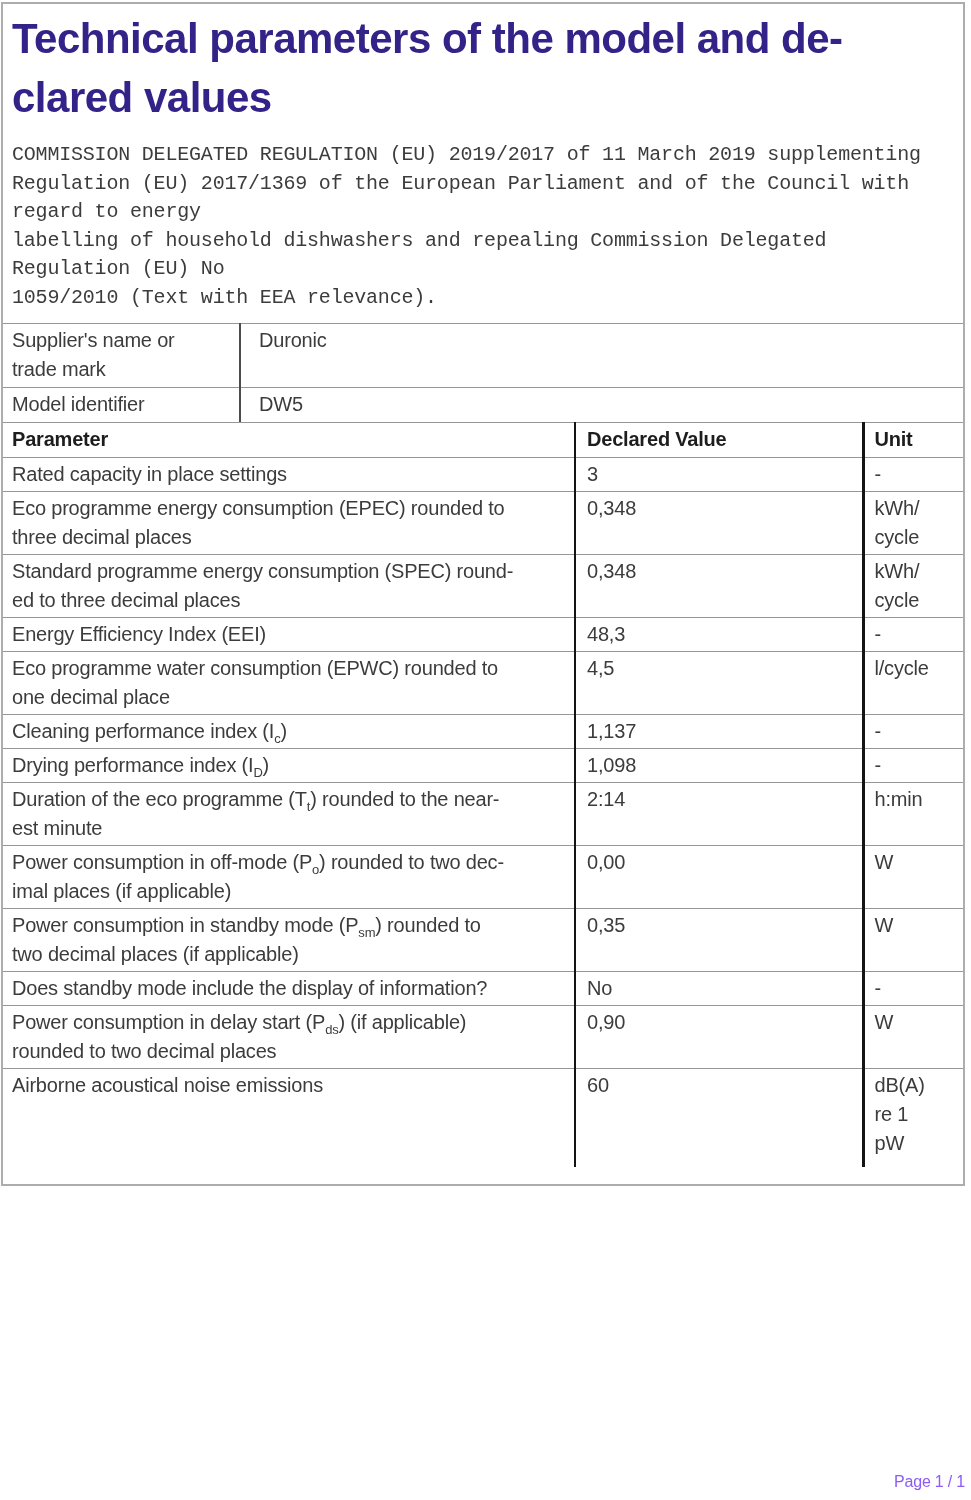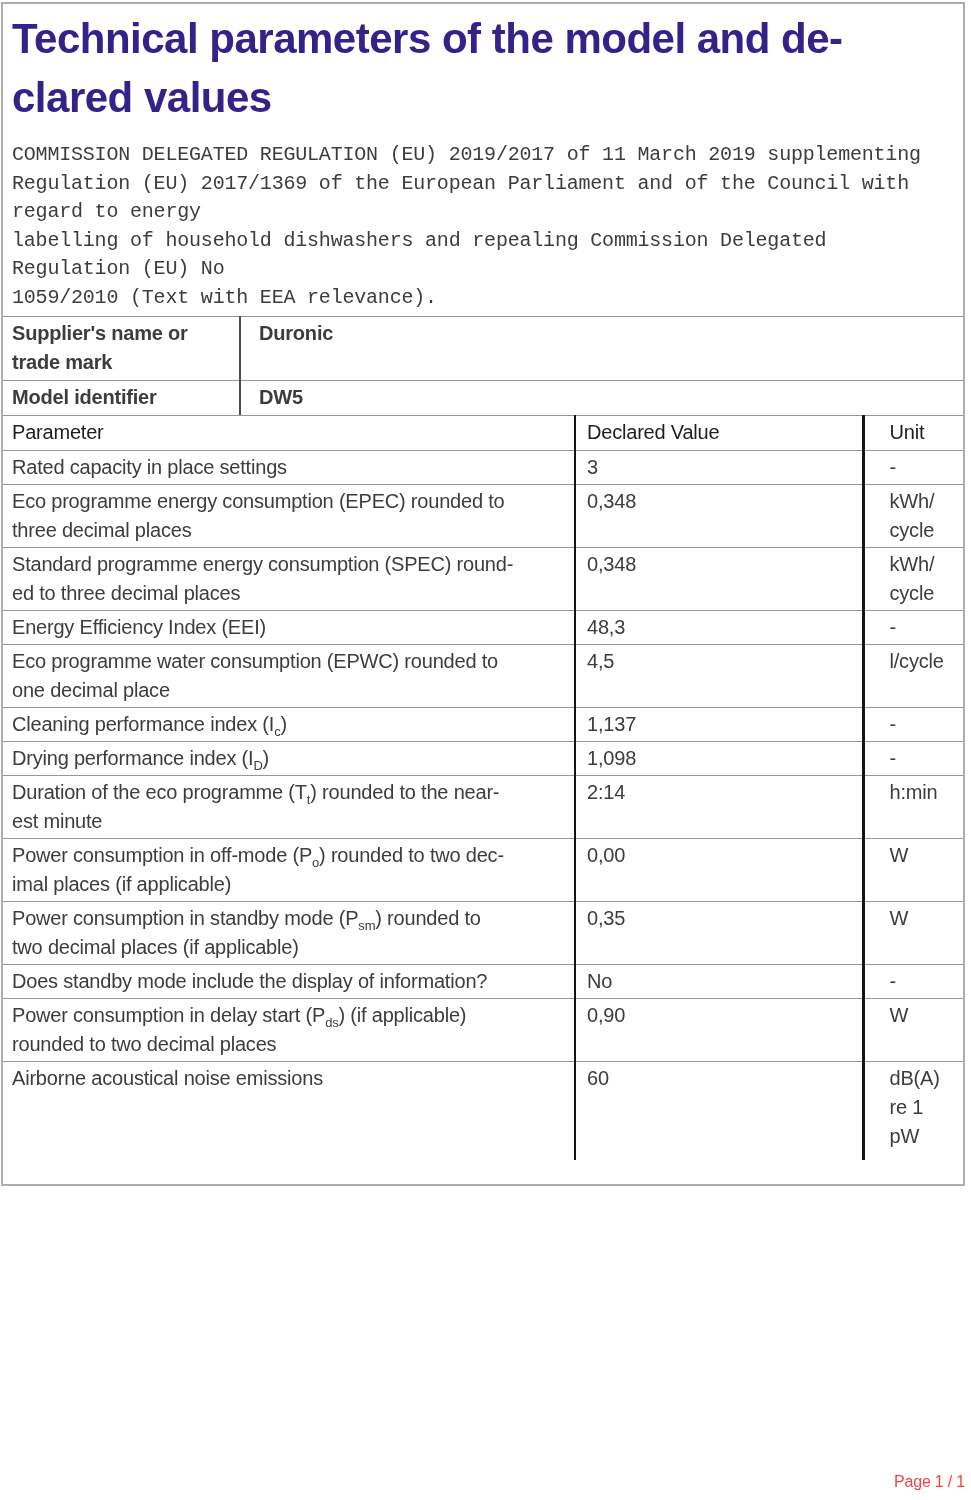--- a/index.html
+++ b/index.html
@@ -45,54 +45,54 @@
   td, th {
     vertical-align: top;
     font-size: 20px;
     line-height: 29px;
     letter-spacing: -0.2px;
     text-align: left;
     white-space: pre-line;
     overflow: hidden;
   }
   
-  .supplier-table { margin-top: 4px; font-weight: bold; }
+  .supplier-table { margin-top: 11px; }
   .supplier-table td {
     border-top: 1px solid var(--c-border_light, #979797);
     padding: 2px 8px 3px 9px;
     color: var(--c-text, #3c3c3c);
   }
   .supplier-table .label-col { width: 237px; border-right: 2px solid #4c4c4c; }
   .supplier-table .value-cell { padding-left: 18px; }
   
   .params-table th {
     border-top: 1px solid var(--c-border_light, #979797);
     padding: 2px 8px 3px 9px;
-    font-weight: normal;
+    font-weight: bold;
     color: var(--c-heading_text, #1d1d1d);
   }
   .params-table td {
     border-top: 1px solid var(--c-border_light, #979797);
     padding: 2px 8px 2px 9px;
     color: var(--c-text, #3c3c3c);
   }
   .params-table .col-param    { width: 572px; }
   .params-table .col-value    { width: 288px; }
   .params-table th:first-child, .params-table td:first-child { border-right: 2px solid var(--c-border_dark, #141414); }
   .params-table th:nth-child(2), .params-table td:nth-child(2) { border-right: 3px solid var(--c-border_dark, #141414); padding-left: 11px; }
-  .params-table th:nth-child(3), .params-table td:nth-child(3) { padding-left: 25px; margin-top: 28px; }
+  .params-table th:nth-child(3), .params-table td:nth-child(3) { padding-left: 10px; margin-top: 28px; }
   .params-table tbody tr:last-child td { padding-bottom: 9px; }
   sub { font-size: 13px; line-height: 0; }
   .page-footer {
     position: absolute;
     right: 6px;
     bottom: 9px;
     font-size: 16px;
     letter-spacing: -0.2px;
-    color: #ef4444;
+    color: #8b5cf6;
   }
 </style>
 </head>
 <body>
 
 <div class="page">
   <div class="content-box">
 
     <h1 class="page-title">Technical parameters of the model and de-<br>clared values</h1>
 

